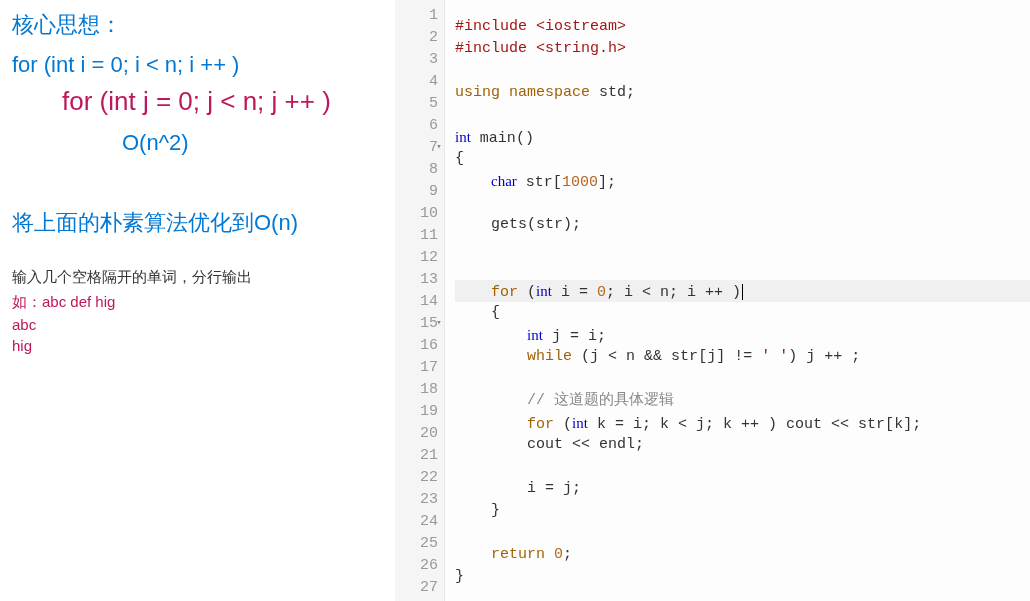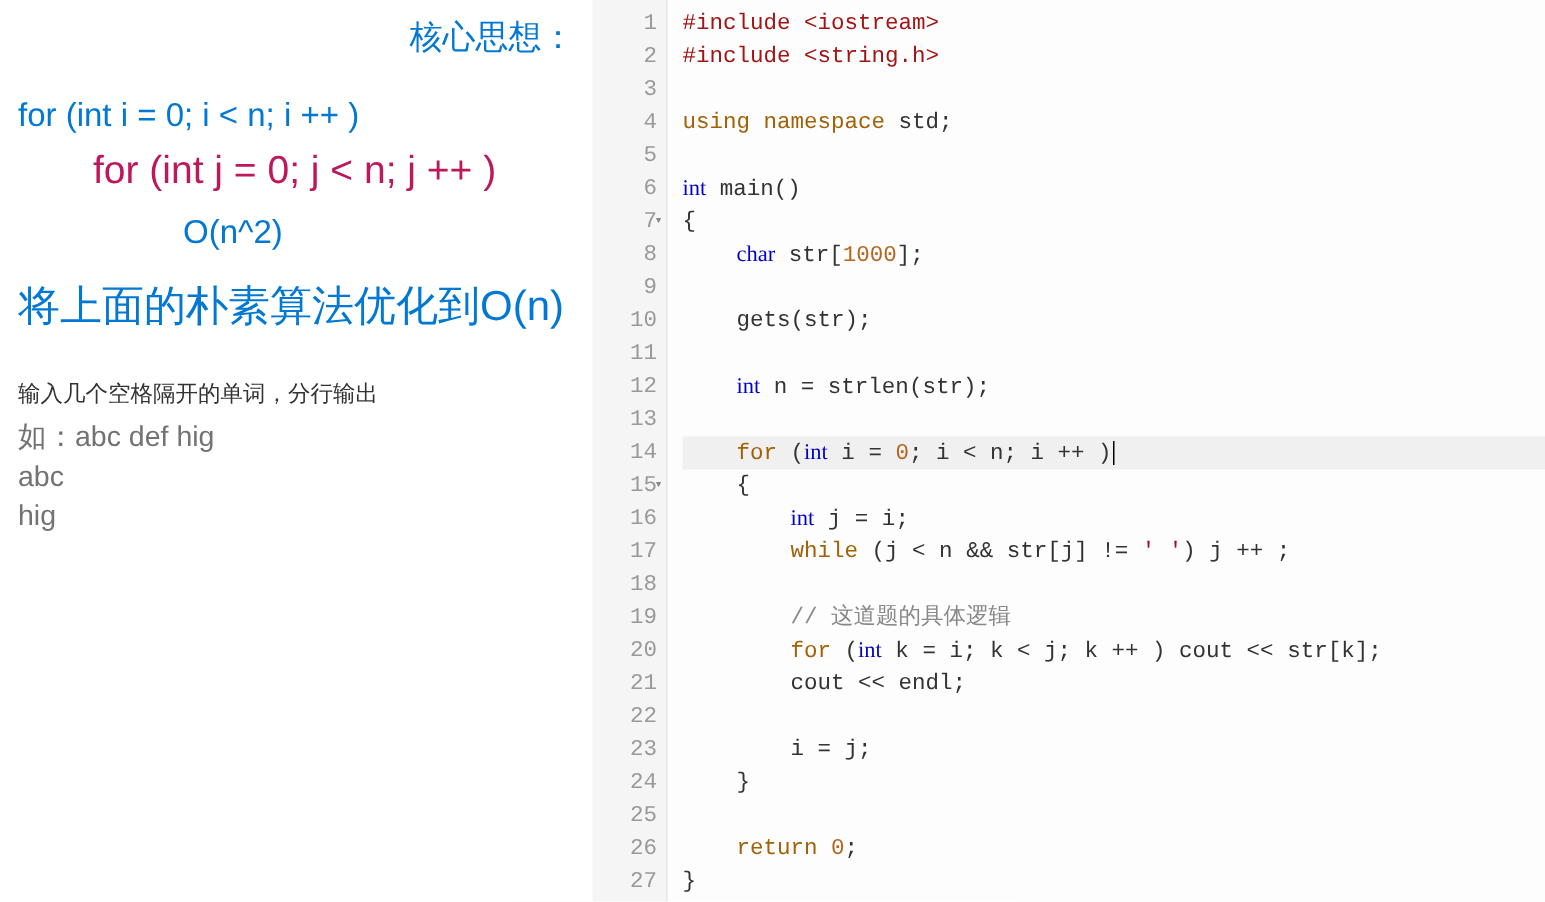--- a/index.html
+++ b/index.html
@@ -13,53 +13,52 @@
       overflow: hidden;
     }
     .left-panel {
       width: 395px;
       padding: 10px 12px;
       flex-shrink: 0;
     }
     .core-title {
       font-size: 22px;
       color: #0078d4;
-      margin-bottom: 24px;
-      text-align: right;
+      margin-bottom: 12px;
     }
     .core-line1 {
       font-size: 22px;
       color: #0078d4;
       margin-bottom: 8px;
     }
     .core-line2 {
       font-size: 26px;
       color: #be185d;
       padding-left: 50px;
       margin-bottom: 13px;
     }
     .core-line3 {
       font-size: 22px;
       color: #0078d4;
       padding-left: 110px;
-      margin-bottom: 17px;
+      margin-bottom: 52px;
     }
     .opt-line {
-      font-size: 28px;
+      font-size: 22px;
       color: #0078d4;
       margin-bottom: 30px;
     }
     .desc {
       font-size: 15px;
       color: #333;
       margin-bottom: 6px;
     }
     .example {
-      font-size: 19px;
-      color: #737373;
+      font-size: 15px;
+      color: #be185d;
       margin-bottom: 4px;
     }
     .code-panel {
       flex: 1;
       display: flex;
       font-family: Consolas, "Courier New", monospace;
       font-size: 15px;
       background: #fdfdfd;
     }
     .gutter {
@@ -84,21 +83,21 @@
       width: 12px;
       height: 12px;
       font-size: 9px;
       color: #888;
       display: flex;
       align-items: center;
       justify-content: center;
     }
     .code-body {
       flex: 1;
-      padding: 5px 0 5px 10px;
+      padding: 16px 0 5px 10px;
     }
     .code-line {
       height: 22px;
       line-height: 22px;
       white-space: pre;
       color: #333;
       position: relative;
     }
     .code-line.hl {
       background: #f0f0f0;
@@ -169,21 +168,20 @@
     <div class="code-line"><span class="pp">#include</span> <span class="inc">&lt;string.h&gt;</span></div>
     <div class="code-line"></div>
     <div class="code-line"><span class="kw">using</span> <span class="kw">namespace</span> <span>std</span>;</div>
     <div class="code-line"></div>
     <div class="code-line"><span class="ty">int</span> <span class="fn">main</span>()</div>
     <div class="code-line">{</div>
     <div class="code-line">    <span class="ty">char</span> <span>str</span>[<span class="num">1000</span>];</div>
     <div class="code-line"></div>
     <div class="code-line">    <span>gets</span>(<span>str</span>);</div>
     <div class="code-line"></div>
-    <div class="code-line">    <span class="ty">int</span> <span>n</span> = <span>strlen</span>(<span>str</span>);</div>
     <div class="code-line"></div>
     <div class="code-line hl">    <span class="kw">for</span> (<span class="ty">int</span> <span>i</span> = <span class="num">0</span>; <span>i</span> &lt; <span>n</span>; <span>i</span> ++ )<span class="cursor"></span></div>
     <div class="code-line">    {</div>
     <div class="code-line">        <span class="ty">int</span> <span>j</span> = <span>i</span>;</div>
     <div class="code-line">        <span class="kw">while</span> (<span>j</span> &lt; <span>n</span> &amp;&amp; <span>str</span>[<span>j</span>] != <span class="str">' '</span>) <span>j</span> ++ ;</div>
     <div class="code-line"></div>
     <div class="code-line">        <span class="cm">// 这道题的具体逻辑</span></div>
     <div class="code-line">        <span class="kw">for</span> (<span class="ty">int</span> <span>k</span> = <span>i</span>; <span>k</span> &lt; <span>j</span>; <span>k</span> ++ ) <span>cout</span> &lt;&lt; <span>str</span>[<span>k</span>];</div>
     <div class="code-line">        <span>cout</span> &lt;&lt; <span>endl</span>;</div>
     <div class="code-line"></div>

